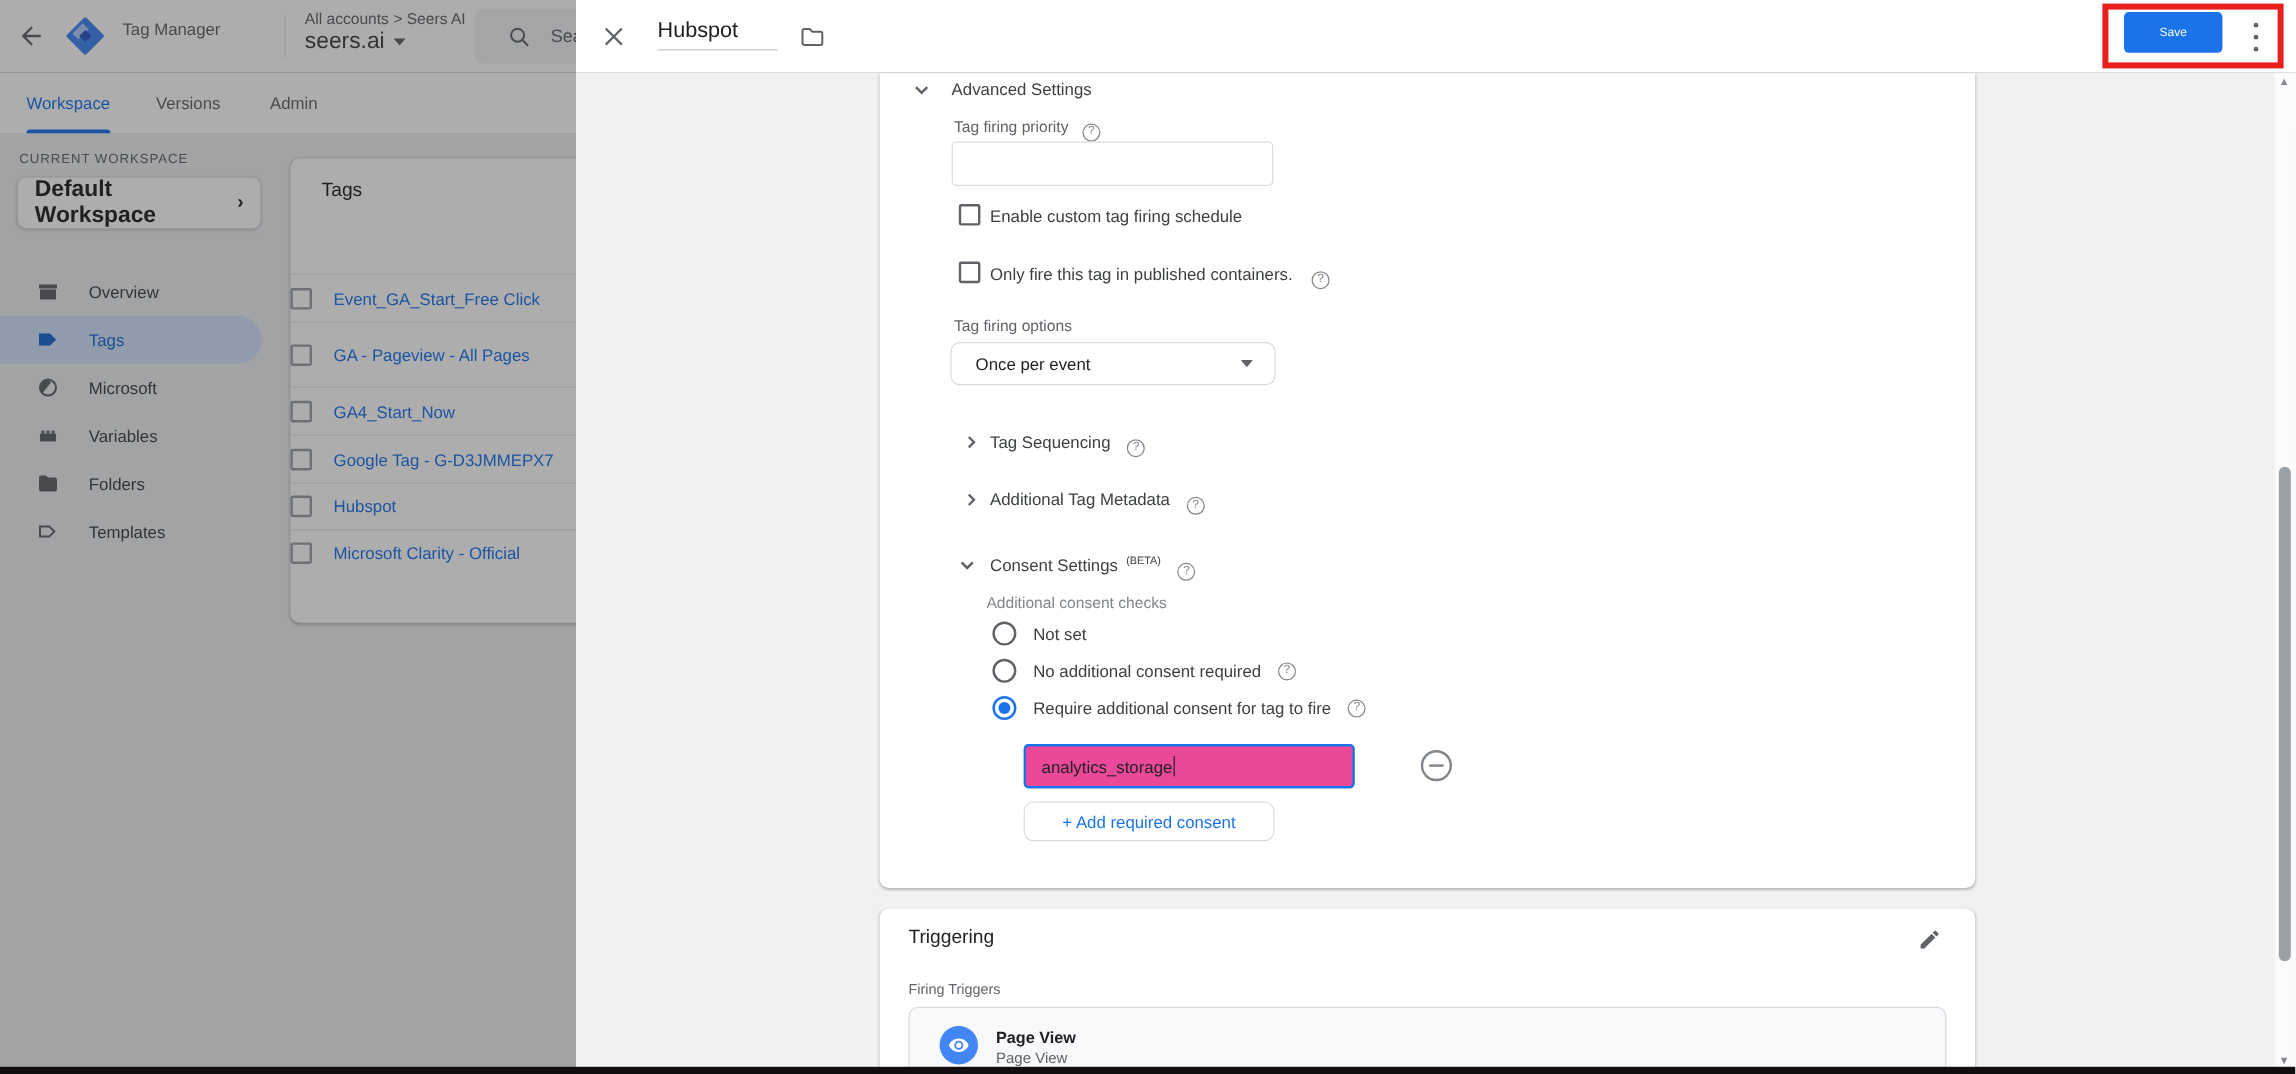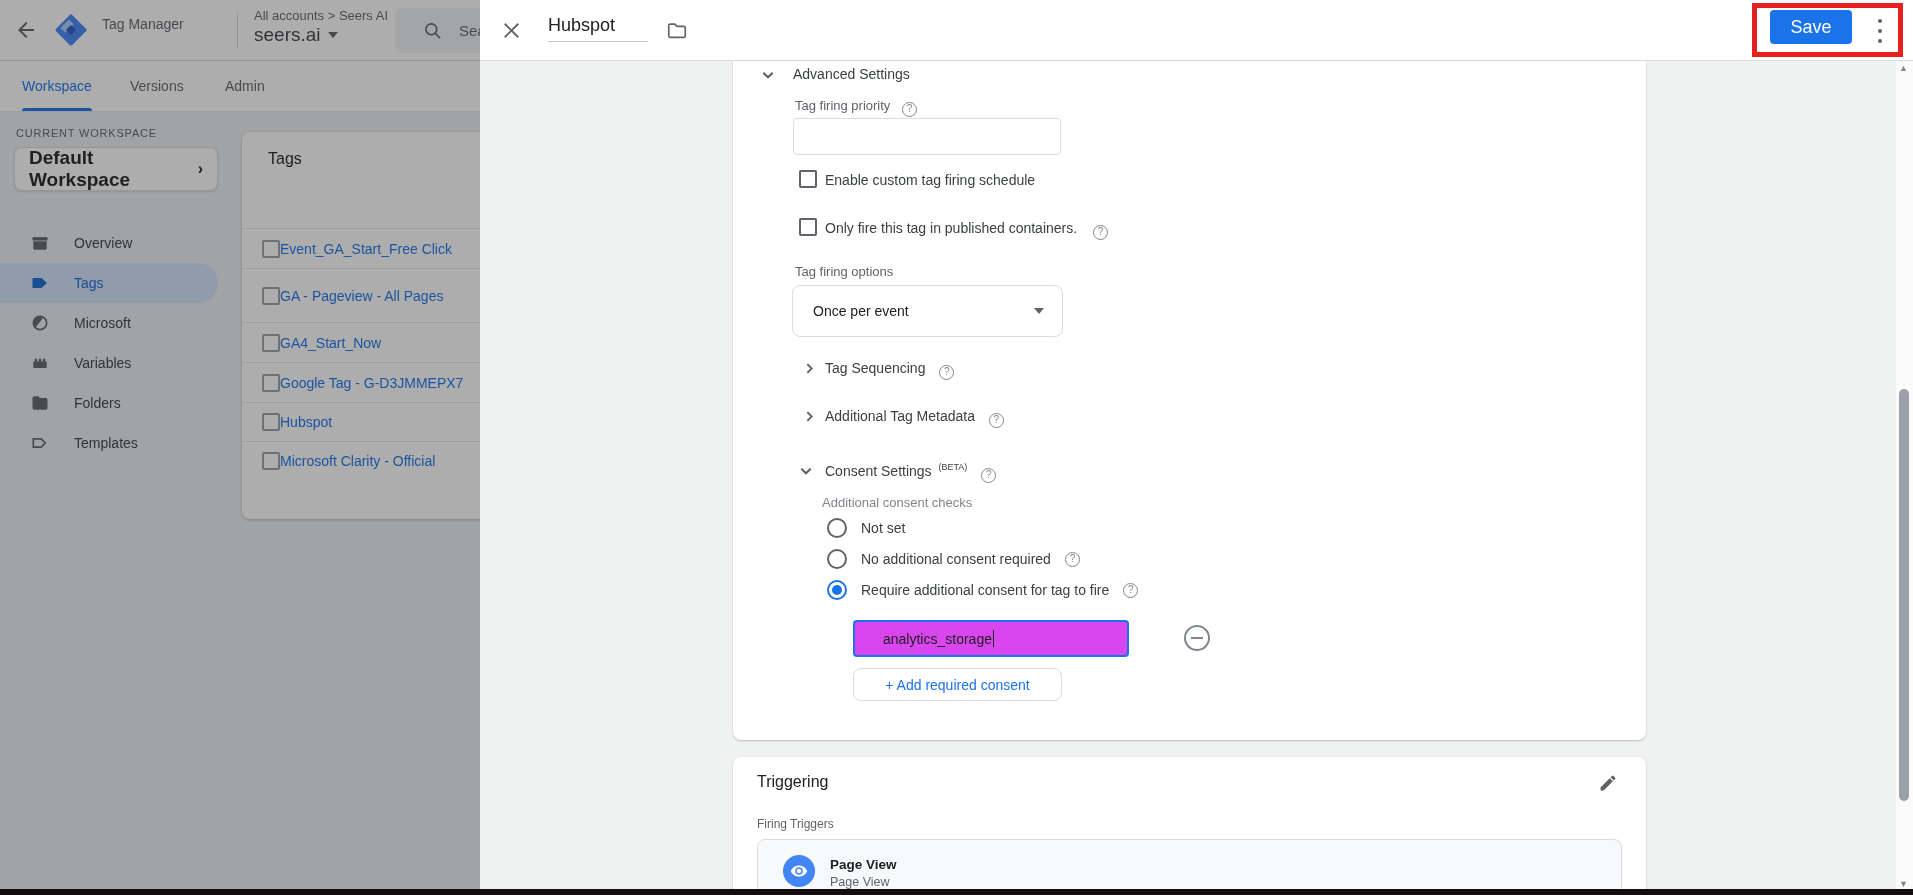--- a/index.html
+++ b/index.html
@@ -37,51 +37,51 @@
 .nav-item.active .nicon{color:#1967d2}
 
 
 #tags-card{position:absolute;left:242px;top:132px;width:368px;height:387px;background:#fff;border-radius:8px;box-shadow:0 1px 3px rgba(60,64,67,.3)}
 #tags-card .card-title{position:absolute;left:26px;top:18px;font-size:16px;color:#202124}
 .cbx{width:18px;height:18px;border:2px solid #5f6368;border-radius:2px;background:#fff}
 .cbx.lite{border-color:#9aa0a6}
 #tags-head{position:absolute;left:0;top:60px;width:368px;height:36px}
 #tags-head .cbx{position:absolute;left:20px;top:6px}
 #tags-head .nh{position:absolute;left:56px;top:8px;font-size:13px;font-weight:700;color:#202124}
-.tag-row{position:absolute;left:0;width:368px;border-top:1px solid #e6e8ea;display:flex;align-items:center;padding-left:20px}
+.tag-row{position:absolute;left:0;width:368px;border-top:1px solid #e6e8ea;display:flex;align-items:center;gap:18px;}
 .tag-row a{font-size:14px;color:#1a73e8;text-decoration:none;white-space:nowrap;cursor:pointer}
 
 
 #dim{position:absolute;left:0;top:0;width:480px;height:895px;background:rgba(32,33,36,.37);z-index:5}
 
 
 #modal{position:absolute;left:480px;top:0;width:1433px;height:895px;z-index:10}
 #m-header{position:absolute;left:0;top:0;width:1433px;height:61px;background:#fff;border-bottom:1px solid #dadce0}
 #m-title{position:absolute;left:68px;top:15px;width:100px;font-size:18px;color:#202124;border-bottom:1px solid #c4c7c5;padding-bottom:5px}
-#save-btn{position:absolute;left:1290px;top:10px;width:82px;height:34px;background:#1a73e8;color:#fff;font-size:18px;font-weight:500;border:none;border-radius:4px;display:flex;align-items:center;justify-content:center;cursor:pointer}
+#save-btn{position:absolute;left:1290px;top:10px;width:82px;height:34px;background:#1a73e8;color:#fff;font-size:10px;font-weight:500;border:none;border-radius:4px;display:flex;align-items:center;justify-content:center;cursor:pointer}
 #kebab{position:absolute;left:1392px;top:17px;width:16px;height:28px;display:flex;flex-direction:column;align-items:center;justify-content:space-between;padding:2px 0;cursor:pointer}
 #kebab i{width:4px;height:4px;border-radius:50%;background:#5f6368}
 #m-body{position:absolute;left:0;top:61px;width:1433px;height:834px;background:#f0f1f1}
 
 
 #set-card{position:absolute;left:253px;top:0;width:913px;height:679px;background:#fff;border-radius:0 0 8px 8px;box-shadow:0 1px 2px rgba(60,64,67,.3)}
 .sec-head{font-size:14px;font-weight:500;color:#3c4043}
 .sm-label{font-size:13px;color:#5f6368}
 .help{display:inline-block;width:15px;height:15px;border:1px solid #80868b;border-radius:50%;color:#80868b;font-size:10px;line-height:12px;text-align:center;vertical-align:-2px}
 .help::after{content:"?"}
 .tinput{background:#fff;border:1px solid #dadce0;border-radius:4px}
 .cb-label{font-size:14px;color:#3c4043}
-#select-box{position:absolute;left:59px;top:224px;width:271px;height:52px;border:1px solid #dadce0;border-radius:8px;background:#fff;display:flex;align-items:center;justify-content:space-between;padding:0 18px 0 20px;cursor:pointer}
+#select-box{position:absolute;left:59px;top:224px;width:271px;height:36px;border:1px solid #dadce0;border-radius:8px;background:#fff;display:flex;align-items:center;justify-content:space-between;padding:0 18px 0 20px;cursor:pointer}
 #select-box .sval{font-size:14px;color:#202124}
 .radio{width:20px;height:20px;border:2px solid #5f6368;border-radius:50%;background:#fff;position:relative;flex:none;cursor:pointer}
 .radio.sel{border-color:#1a73e8}
 .radio.sel::after{content:"";position:absolute;left:3px;top:3px;width:10px;height:10px;border-radius:50%;background:#1a73e8}
 .radio-row{position:absolute;left:94px;display:flex;align-items:center;gap:14px;height:22px}
 .radio-row .rlabel{font-size:14px;color:#3c4043}
-#consent-input{position:absolute;left:120px;top:559px;width:276px;height:37px;border:2px solid #1a73e8;border-radius:4px;background:#d946ef;display:flex;align-items:center;padding-left:28px}
+#consent-input{position:absolute;left:120px;top:559px;width:276px;height:37px;border:2px solid #1a73e8;border-radius:4px;background:#ec4899;display:flex;align-items:center;padding-left:13px}
 #consent-input .cval{font-size:14px;color:#202124}
 #consent-input .cursor{width:1px;height:17px;background:#202124;margin-left:1px}
 #minus-btn{position:absolute;left:451px;top:564px;width:26px;height:26px;border:2px solid #80868b;border-radius:50%;background:#fff;cursor:pointer}
 #minus-btn::after{content:"";position:absolute;left:5px;top:10px;width:12px;height:2px;background:#80868b}
 #add-consent{position:absolute;left:120px;top:607px;width:209px;height:33px;border:1px solid #dadce0;border-radius:8px;background:#fff;color:#1a73e8;font-size:14px;font-weight:500;display:flex;align-items:center;justify-content:center;cursor:pointer}
 
 
 #trig-card{position:absolute;left:253px;top:696px;width:913px;height:199px;background:#fff;border-radius:8px 8px 0 0;box-shadow:0 1px 2px rgba(60,64,67,.3)}
 #trig-card .tg-title{position:absolute;left:24px;top:16px;font-size:16px;color:#202124}
 #trig-card .tg-sub{position:absolute;left:24px;top:60px;font-size:12px;color:#5f6368}

